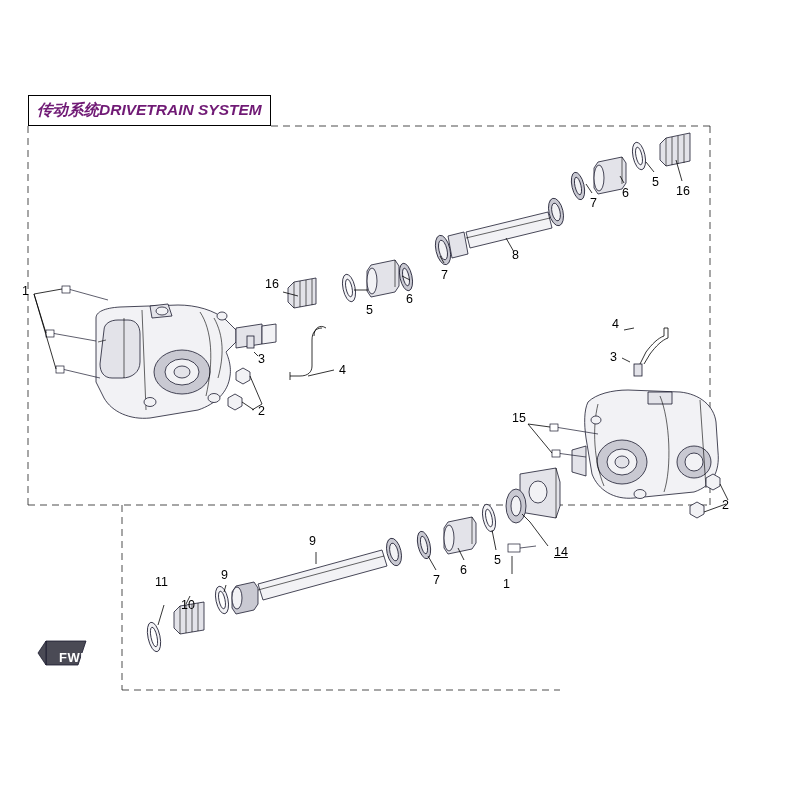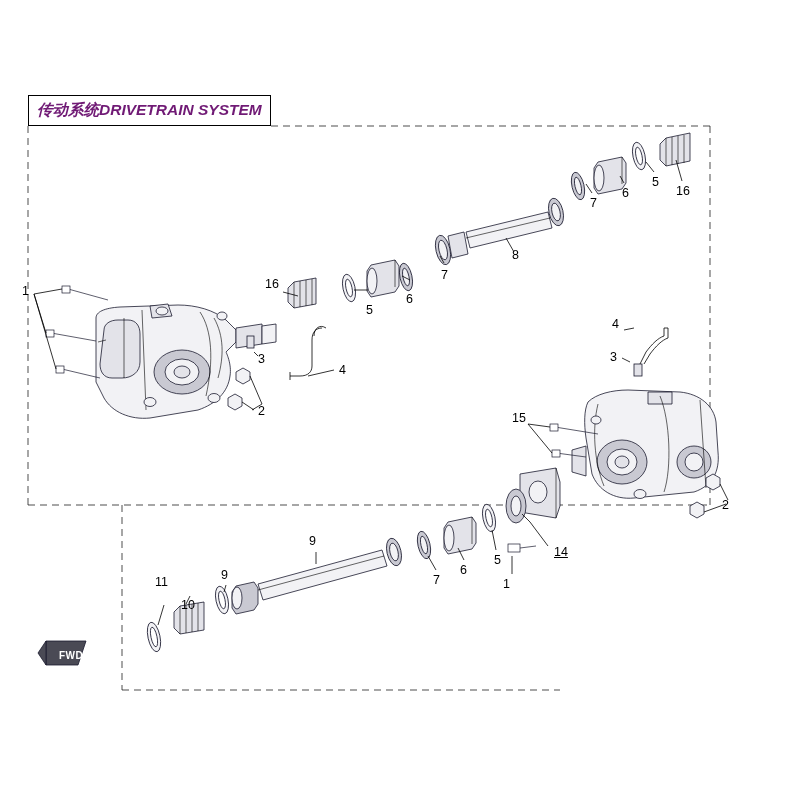--- a/index.html
+++ b/index.html
@@ -43,21 +43,21 @@
   .lbl {
     position: absolute;
     font-size: 12.5px;
     color: #000;
     font-family: "Liberation Sans", sans-serif;
     white-space: nowrap;
   }
   
   .fwd-text {
     position: absolute;
-    font-size: 10px;
+    font-size: 13px;
     font-weight: bold;
     color: #ffffff;
     left: 59px;
     top: 650px;
     letter-spacing: 0.5px;
   }
   svg.layer {
     position: absolute;
     left: 0;
     top: 0;

